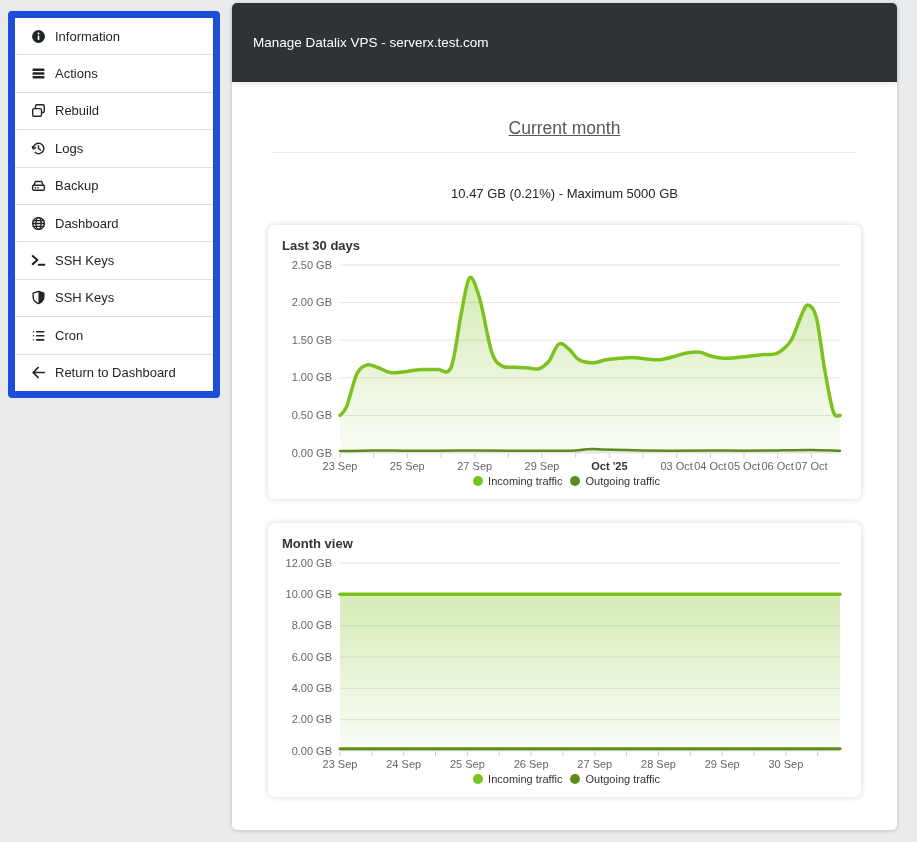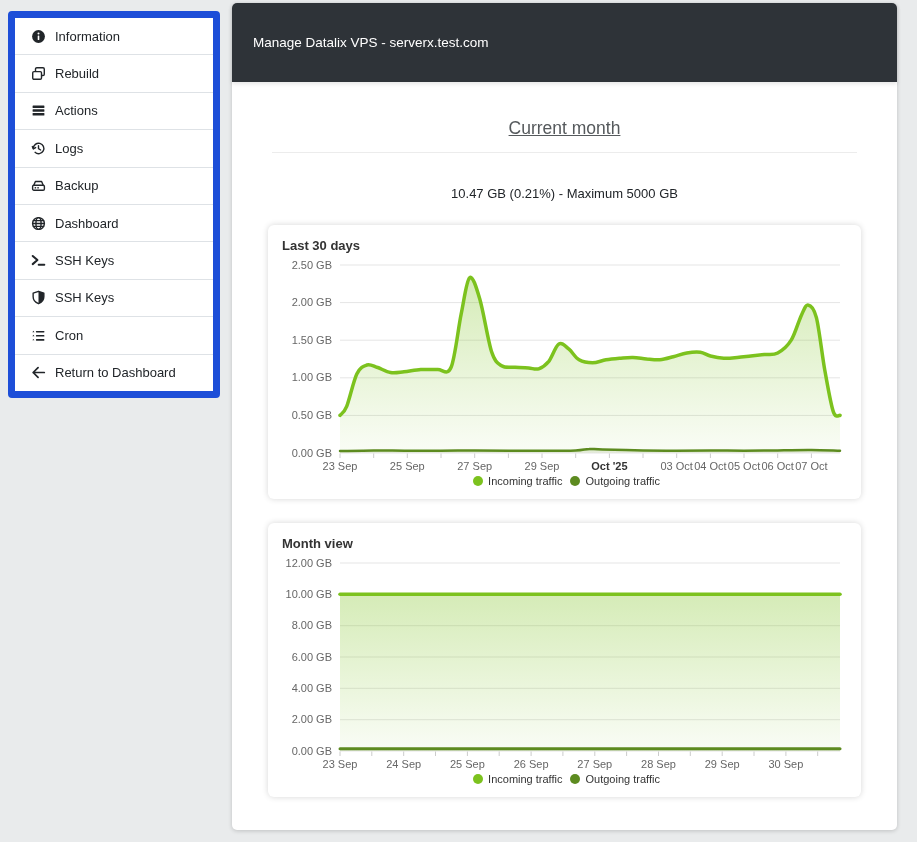--- a/index.html
+++ b/index.html
@@ -44,36 +44,36 @@
           <svg viewBox="0 0 14 14">
             <circle cx="7" cy="7" r="6" fill="currentColor"></circle>
             <circle cx="7" cy="4.2" r="0.95" fill="#fff"></circle>
             <rect x="6.25" y="6" width="1.5" height="4.3" rx="0.6" fill="#fff"></rect>
           </svg>
         </span>
         <span>Information</span>
       </div>
       <div class="side-item">
         <span class="icn">
-          <svg viewBox="0 0 14 14">
-            <rect x="4.2" y="1.6" width="8.2" height="7.2" rx="1.2" stroke="currentColor" fill="none" stroke-width="1.3" stroke-linecap="round" stroke-linejoin="round"></rect>
-            <rect x="1.6" y="5.2" width="8.2" height="7.2" rx="1.2" fill="#fff" stroke="currentColor" stroke-width="1.3"></rect>
-          </svg>
-        </span>
-        <span>Rebuild</span>
-      </div>
-      <div class="side-item">
-        <span class="icn">
           <svg viewBox="0 0 14 14" fill="currentColor">
             <rect x="1.5" y="2.4" width="11" height="2.2" rx="0.5"></rect>
             <rect x="1.5" y="5.9" width="11" height="2.2" rx="0.5"></rect>
             <rect x="1.5" y="9.4" width="11" height="2.2" rx="0.5"></rect>
           </svg>
         </span>
         <span>Actions</span>
+      </div>
+      <div class="side-item">
+        <span class="icn">
+          <svg viewBox="0 0 14 14">
+            <rect x="4.2" y="1.6" width="8.2" height="7.2" rx="1.2" stroke="currentColor" fill="none" stroke-width="1.3" stroke-linecap="round" stroke-linejoin="round"></rect>
+            <rect x="1.6" y="5.2" width="8.2" height="7.2" rx="1.2" fill="#fff" stroke="currentColor" stroke-width="1.3"></rect>
+          </svg>
+        </span>
+        <span>Rebuild</span>
       </div>
       <div class="side-item">
         <span class="icn">
           <svg viewBox="0 0 14 14">
             <path d="M2.2 7a4.9 4.9 0 1 1 1.6 3.6" stroke="currentColor" fill="none" stroke-width="1.3" stroke-linecap="round" stroke-linejoin="round"></path>
             <path d="M1.2 5.2 2.2 7.4 4.3 6.1" stroke="currentColor" fill="none" stroke-width="1.3" stroke-linecap="round" stroke-linejoin="round"></path>
             <path d="M7 4.4V7.2l2 1.2" stroke="currentColor" fill="none" stroke-width="1.3" stroke-linecap="round" stroke-linejoin="round"></path>
           </svg>
         </span>
         <span>Logs</span>

